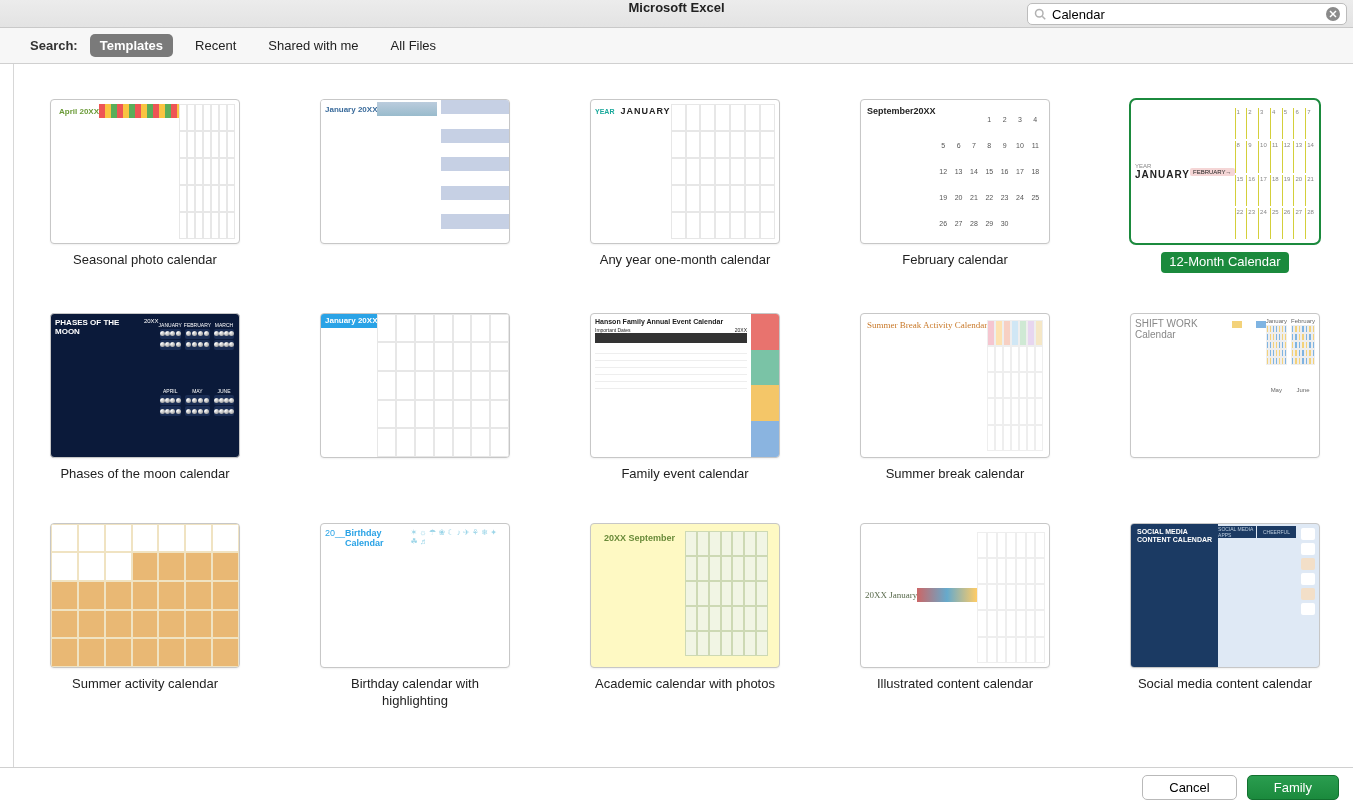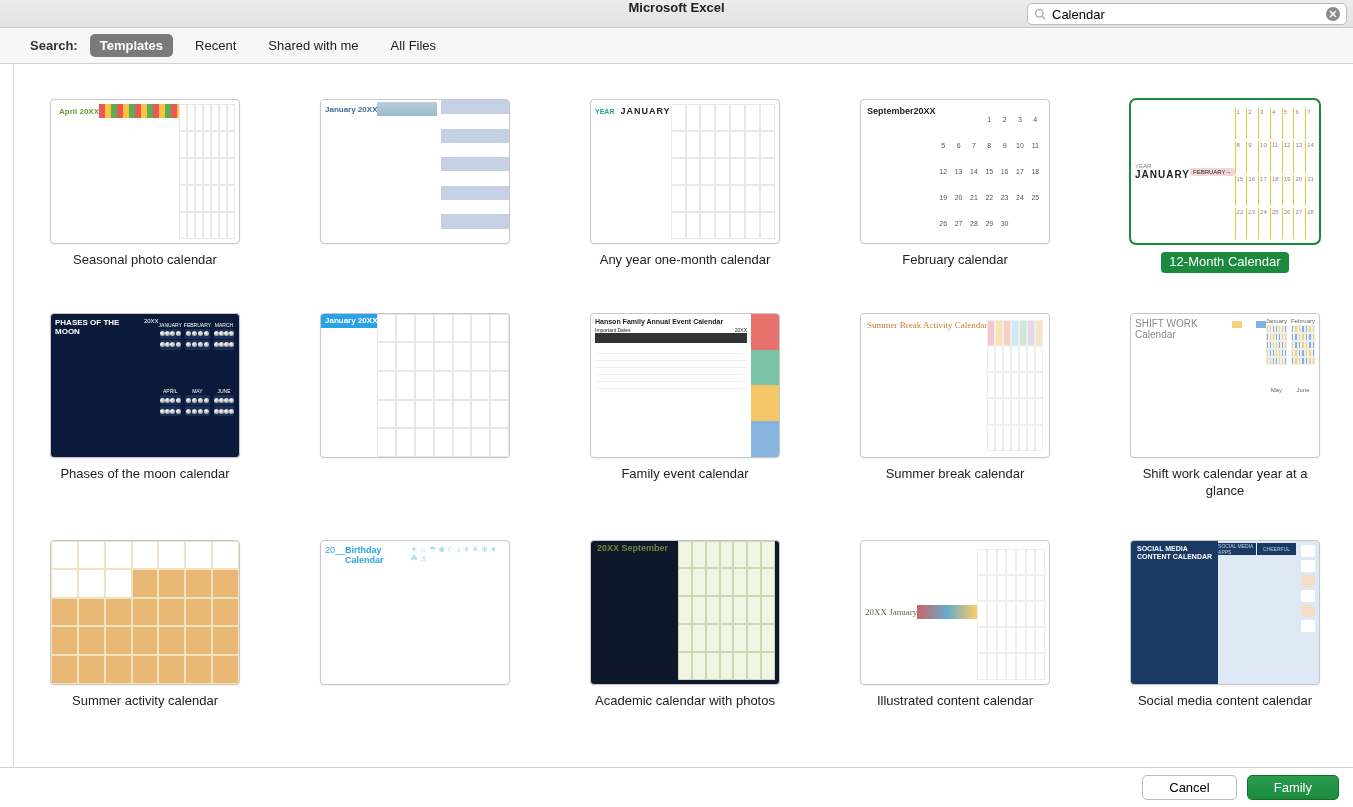--- a/index.html
+++ b/index.html
@@ -41,21 +41,21 @@
 .t-any-onemonth{padding:4px}.t-any-onemonth .top{height:14px;display:flex;gap:6px;align-items:center}.t-any-onemonth .yr{color:#1aa89b;font-size:7px;font-weight:700}.t-any-onemonth .mo{font-size:9px;font-weight:600;letter-spacing:1px}
 .t-academic{padding:6px}.t-academic .top{display:flex;justify-content:space-between;font-size:9px;font-weight:700}.t-academic .nums{flex:1;display:grid;grid-template-columns:repeat(7,1fr);grid-template-rows:repeat(5,1fr);font-size:7px;color:#555;place-items:center}
 .t-12month{padding:4px}.t-12month .top{display:flex;justify-content:space-between;align-items:center}.t-12month .top .mo{font-size:10px;font-weight:700;letter-spacing:1px}.t-12month .top .badge{font-size:6px;background:#f5d6d6;padding:1px 3px;border-radius:2px}.t-12month .gr{flex:1;display:grid;grid-template-columns:repeat(7,1fr);grid-auto-rows:1fr;gap:2px;padding-top:4px}.t-12month .gr div{border-left:1px solid #d4cf3a;font-size:6px;color:#888;padding:1px}
 .t-moon{background:#0b1a3a;color:#fff;padding:4px}.t-moon .title{font-size:8px;font-weight:700}.t-moon .sub{font-size:6px}.t-moon .months{flex:1;display:grid;grid-template-columns:repeat(3,1fr);grid-template-rows:repeat(2,1fr);gap:2px;margin-top:4px}.t-moon .m{font-size:5px;text-align:center}.t-moon .band{height:10px;background:#1b2e55;border-radius:2px;margin:1px;display:flex;justify-content:space-around;align-items:center}.t-moon .ph{width:5px;height:5px;border-radius:50%;background:radial-gradient(circle at 30% 30%,#fff,#888)}
 .t-any-single .hd{height:14px;background:#2aa3e6;color:#fff;font-size:8px;font-weight:700;display:flex;align-items:center;padding-left:4px}
 .t-family{padding:0}.t-family .top{height:20px;background:#bfe0e8}.t-family .body{flex:1;display:flex}.t-family .left{flex:2;padding:4px}.t-family .left .h{font-size:7px;font-weight:700;margin-bottom:2px}.t-family .left .bar{height:10px;background:#333;margin-bottom:4px}.t-family .left .row{height:7px;border-bottom:1px solid #eee}.t-family .right{width:28px;display:flex;flex-direction:column}.t-family .right div{flex:1}.t-family .right div:nth-child(1){background:#e8736e}.t-family .right div:nth-child(2){background:#7ac3a6}.t-family .right div:nth-child(3){background:#f4c668}.t-family .right div:nth-child(4){background:#8ab4e0}
 .t-summer-break{padding:6px;background:#fff}.t-summer-break .title{font-family:cursive;font-size:9px;text-align:center;color:#c97a2b;margin-bottom:4px}.t-summer-break .gr{flex:1;display:grid;grid-template-columns:repeat(7,1fr);grid-auto-rows:1fr}.t-summer-break .gr div{border:0.5px solid #eee}.t-summer-break .hdr-row div:nth-child(1){background:#f5c6d0}.t-summer-break .hdr-row div:nth-child(2){background:#fde2b1}.t-summer-break .hdr-row div:nth-child(3){background:#f7d0c3}.t-summer-break .hdr-row div:nth-child(4){background:#d0e7f5}.t-summer-break .hdr-row div:nth-child(5){background:#cfe9d4}.t-summer-break .hdr-row div:nth-child(6){background:#e7d6f0}.t-summer-break .hdr-row div:nth-child(7){background:#f5e7c6}
 .t-shift{padding:4px}.t-shift .title{font-size:10px;font-weight:700;color:#1b5f9b}.t-shift .title span{color:#888;font-weight:400}.t-shift .legend{display:flex;gap:14px;margin:3px 0}.t-shift .sw{width:10px;height:7px;display:inline-block}.t-shift .c1{background:#f3d27a}.t-shift .c2{background:#7fb4e2}.t-shift .minis{flex:1;display:grid;grid-template-columns:1fr 1fr;gap:4px}.t-shift .mini{background:#fff}.t-shift .mini .ttl{font-size:6px;text-align:center;color:#666;margin-bottom:1px}.t-shift .mini .mg{display:grid;grid-template-columns:repeat(7,1fr);grid-template-rows:repeat(5,1fr);height:40px}.t-shift .mini .mg div{border:0.3px solid #eee}.t-shift .mini .mg .a{background:#f3d27a}.t-shift .mini .mg .b{background:#7fb4e2}
 .t-summer-activity .top{height:46px;background:linear-gradient(#a7e3f0,#c7edf6);position:relative;overflow:hidden}.t-summer-activity .sun{position:absolute;right:8px;top:4px;width:12px;height:12px;border-radius:50%;background:#ffd24d}.t-summer-activity .palm{position:absolute;left:6px;top:6px;width:12px;height:30px;background:#6b4}.t-summer-activity .label{position:absolute;left:6px;bottom:4px;font-size:6px;color:#15607a;font-weight:700;line-height:1.1}.t-summer-activity .gr{flex:1;display:grid;grid-template-columns:repeat(7,1fr);grid-auto-rows:1fr}.t-summer-activity .gr div{border:0.5px solid #f0e3c2}.t-summer-activity .gr .sand{background:#e9b874}
 .t-birthday{padding:4px}.t-birthday .title{font-size:9px;font-weight:700;color:#2aa3e6}.t-birthday .year{float:right;font-size:9px;color:#2aa3e6}.t-birthday .big{height:60px;background:#9bd5e8;margin:4px 0;border-radius:2px;position:relative}.t-birthday .big::after{content:"";position:absolute;bottom:4px;left:4px;right:4px;height:14px;display:flex}.t-birthday .icons{height:10px;display:flex;justify-content:space-around;color:#9bd5e8;font-size:8px}.t-birthday .minis{flex:1;display:grid;grid-template-columns:repeat(6,1fr);gap:1px;margin-top:2px}.t-birthday .minis div{height:12px;background:repeating-linear-gradient(0deg,#f3f3f3,#f3f3f3 1px,#fff 1px,#fff 2px)}
-.t-acad-photos{padding:0;background:#0f172a}.t-acad-photos .photo{height:18px;background:linear-gradient(90deg,#556,#889,#778);opacity:.8}.t-acad-photos .hdr{font-size:9px;color:#6a8b3a;padding:2px 6px;font-weight:600}.t-acad-photos .gr{flex:1;display:grid;grid-template-columns:repeat(7,1fr);grid-auto-rows:1fr;margin:0 4px 4px}.t-acad-photos .gr div{border:0.5px solid #cdd9b4;background:#f1f5e4}
+.t-acad-photos{padding:7px;background:#fef9c3}.t-acad-photos .photo{height:18px;background:linear-gradient(90deg,#556,#889,#778);opacity:.8}.t-acad-photos .hdr{font-size:9px;color:#6a8b3a;padding:2px 6px;font-weight:600}.t-acad-photos .gr{flex:1;display:grid;grid-template-columns:repeat(7,1fr);grid-auto-rows:1fr;margin:0 4px 4px}.t-acad-photos .gr div{border:0.5px solid #cdd9b4;background:#f1f5e4}
 .t-illus-acad{padding:4px}.t-illus-acad .top{display:flex;justify-content:space-between;align-items:center}.t-illus-acad .mo{font-size:9px;font-family:serif;color:#5a6b4d}.t-illus-acad .img{width:60px;height:14px;background:linear-gradient(90deg,#c66,#6ac,#fc6)}.t-illus-acad .gr{flex:1;display:grid;grid-template-columns:repeat(7,1fr);grid-auto-rows:1fr;margin-top:4px}.t-illus-acad .gr div{border:0.5px solid #eee}
 .t-social{padding:0;background:#dfe9f5}.t-social .hdr{background:#1b3a63;color:#fff;font-size:7px;font-weight:700;padding:4px 6px;line-height:1.2}.t-social .tabs{height:12px;background:#1b3a63;display:flex;margin-top:2px}.t-social .tabs div{flex:1;border-right:1px solid #dfe9f5;font-size:5px;color:#bcd;display:flex;align-items:center;justify-content:center}.t-social .rows{flex:1;display:flex;flex-direction:column;padding:4px;gap:3px}.t-social .rows .r{height:12px;background:#fff;border-radius:2px}.t-social .rows .r.o{background:#f3dfc8}
 </style>
 </head>
 <body>
 
 <div class="titlebar">
   <div class="title">Microsoft Excel</div>
   <div class="search-wrap">
     <svg viewBox="0 0 16 16" fill="none" stroke="#666" stroke-width="2">
@@ -567,21 +567,20 @@
         <div class="mini">
               <div class="ttl">May</div>
               <div class="mg"></div>
             </div>
         <div class="mini">
               <div class="ttl">June</div>
               <div class="mg"></div>
             </div>
       </div>
     </div>
-    <span class="card-label">Shift work calendar year at a glance</span>
   </div>
 
   <div class="card">
     <div class="thumb t-summer-activity">
       <div class="top">
             <div class="sun"></div>
             <div class="palm"></div>
             <div class="label"><span>SUMMER</span><br><span>ACTIVITY</span><br><span>CALENDAR</span><br><span>20XX</span></div>
           </div>
       <div class="gr">
@@ -639,20 +638,21 @@
             <div></div>
             <div></div>
             <div></div>
             <div></div>
             <div></div>
             <div></div>
             <div></div>
             <div></div>
           </div>
     </div>
+    <span class="card-label">Birthday calendar with highlighting</span>
   </div>
 
   <div class="card">
     <div class="thumb t-acad-photos">
       <div class="photo"></div>
       <div class="hdr">20XX September</div>
       <div class="gr">
             <div></div>
             <div></div>
             <div></div>

